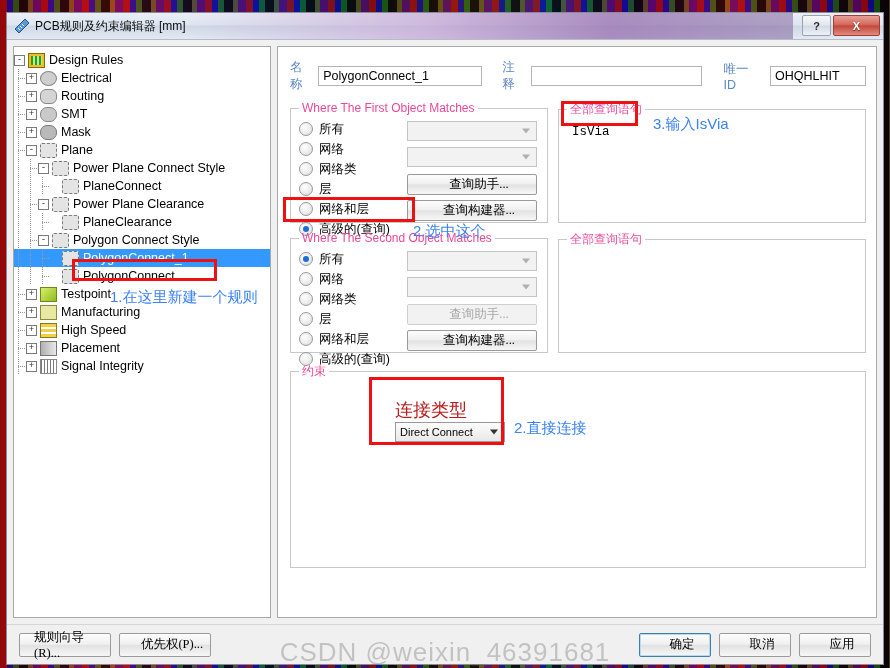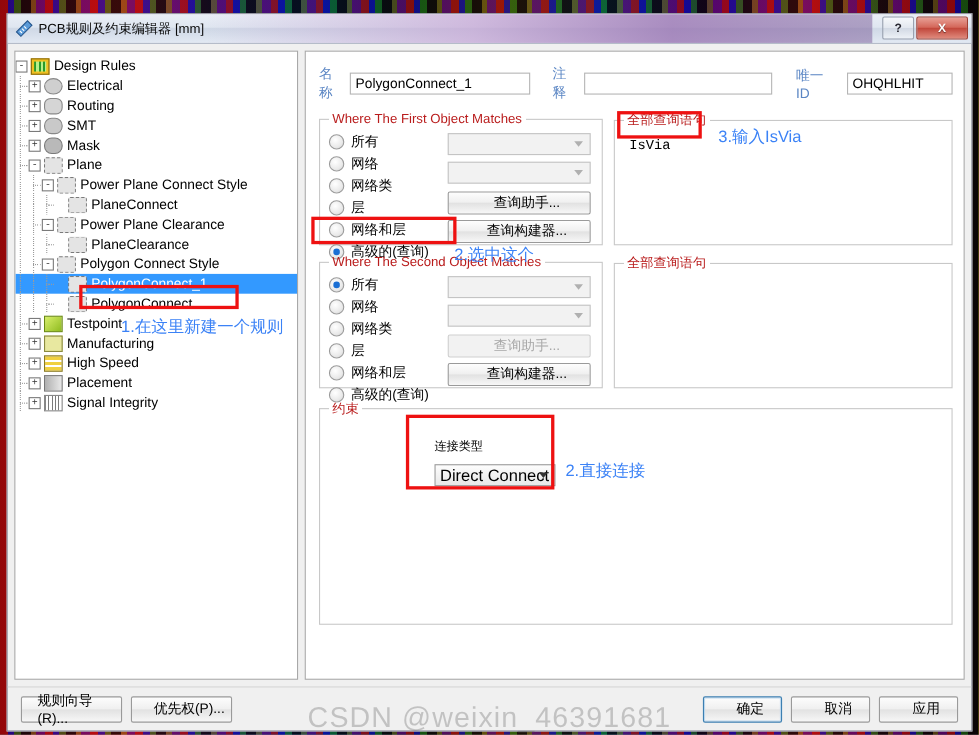--- a/index.html
+++ b/index.html
@@ -136,48 +136,48 @@
   input.tf {
     border:1px solid #b5b5b5; background:#fff; height:20px;
     font-size:12.5px; font-family:"Liberation Sans",sans-serif;
     padding: 0 4px; box-sizing:border-box; color:#000; outline:none;
   }
 
   fieldset.grp {
     border:1px solid #c8c8c8; margin:0; padding:4px 8px 6px 8px;
     position: relative; box-sizing:border-box;
   }
-  fieldset.grp > legend { font-size:12px; color:#b91c1c; padding:0 3px; }
+  fieldset.grp > legend { font-size:12px; color:#ec4899; padding:0 3px; }
 
   .radio-row { display:flex; align-items:center; height:20px; font-size:12.5px; color:#000; }
   .radio {
     width:12px;height:12px;border-radius:50%;
     border:1px solid #9a9a9a;
     background: radial-gradient(circle at 40% 35%, #ffffff 0%, #eaeaea 60%, #cfcfcf 100%);
     margin-right:6px; position:relative; flex:0 0 12px;
   }
   .radio.on::after{
     content:""; position:absolute; left:3px; top:3px; width:6px; height:6px;
     border-radius:50%; background:#1a6fd4;
   }
   select.cb, .cb {
     height:20px; border:1px solid #c4c4c4; background:#f2f2f2;
-    font-size:15px; color:#888; box-sizing:border-box;
+    font-size:11px; color:#888; box-sizing:border-box;
     display:flex; align-items:center; padding-left:4px; position:relative;
   }
   .cb .arw {
     position:absolute; right:6px; top:50%; transform:translateY(-50%);
     width:0;height:0;border-left:4px solid transparent;border-right:4px solid transparent;
     border-top:5px solid #b0b0b0;
   }
   .btn {
     height:21px; border:1px solid #9a9a9a; border-radius:2px;
     background: linear-gradient(180deg,#fdfdfd 0%,#f0f0f0 46%,#e2e2e2 52%,#f7f7f7 100%);
     font-size:12.5px; color:#000; display:flex; align-items:center; justify-content:center;
-    box-sizing:border-box; font-family:Liberation Sans, sans-serif;padding-left:14px;
+    box-sizing:border-box; font-family:Liberation Serif, serif;padding-left:14px;
   }
   .btn.dis { color:#a8a8a8; background:#f2f2f2; border-color:#cfcfcf; }
   .btn.default { border:1px solid #3c7fb1; box-shadow: 0 0 0 1px #bcd8ee inset; }
 
   .qbox {
     border:1px solid #c8c8c8; background:#fff; box-sizing:border-box;
     font-family:"Liberation Mono","DejaVu Sans Mono",monospace; font-size:12.5px;
     color:#000; padding:3px 5px; overflow:hidden;
   }
 
@@ -455,21 +455,21 @@
 
         <fieldset class="grp" style="flex:1; height:122px;">
           <legend>全部查询语句</legend>
         </fieldset>
       </div>
 
       <div style="padding:10px 10px 0 12px;">
         <fieldset class="grp" style="height:205px;">
           <legend>约束</legend>
           <div style="position:relative; height:100%;">
-            <div style="position:absolute; left:96px; top:14px; font-size:11px; color:#000000;">连接类型</div>
+            <div style="position:absolute; left:96px; top:14px; font-size:18px; color:#b91c1c;">连接类型</div>
             <div class="cb" style="position:absolute; left:96px; top:38px; width:110px; background:linear-gradient(180deg,#fdfdfd,#e8e8e8); color:#000; border:1px solid #9a9a9a;">
               <span>Direct Connect</span>
               <span class="arw" style="border-top-color:#333;"></span>
             </div>
           </div>
         </fieldset>
       </div>
 
       <div class="redbox" style="left:5px; top:150px; width:132px; height:25px;"></div>
       <div class="redtext" style="left:135px; top:175px;">2.选中这个</div>

